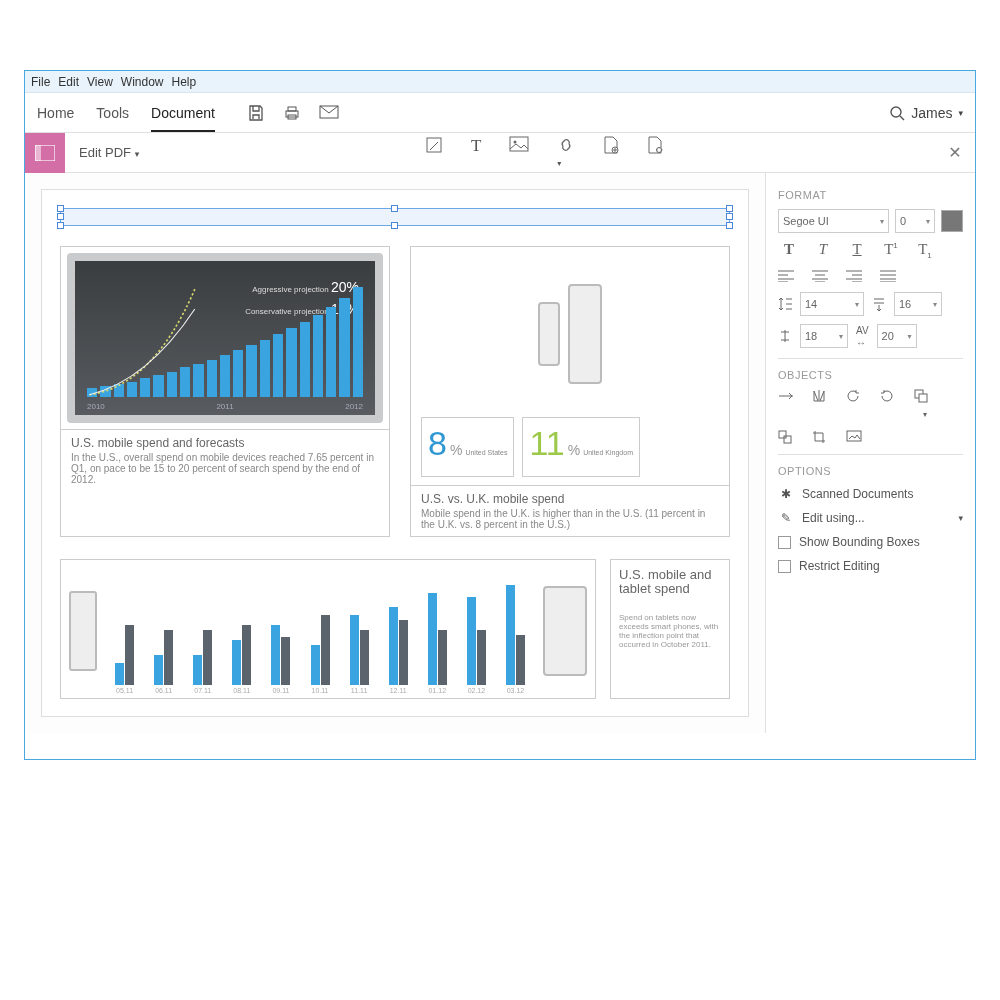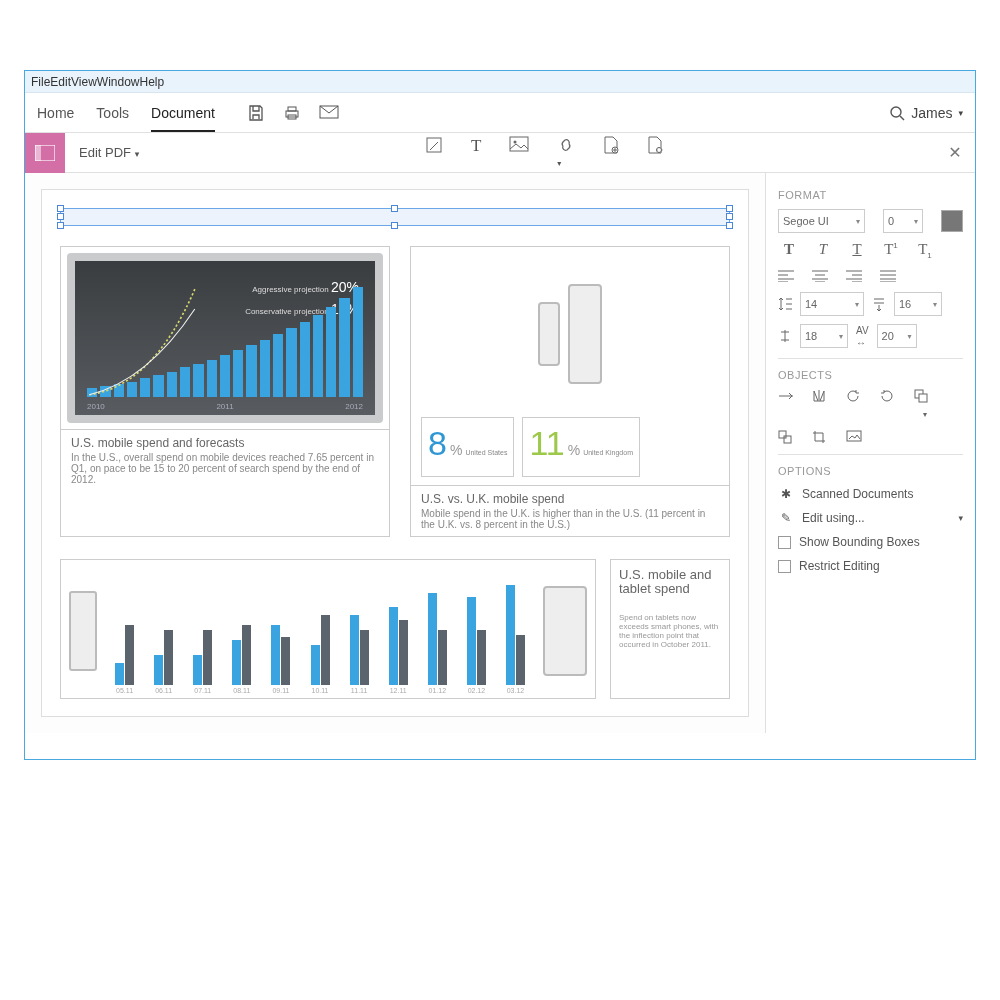--- a/index.html
+++ b/index.html
@@ -6,21 +6,21 @@
 body { background: #fff; width: 1000px; height: 1000px; overflow: hidden; }
 
 .window { position: absolute; left: 24px; top: 70px; width: 952px; height: 690px; border: 1px solid #4aa8e0; background: #fff; }
 
 .titlebar { height: 26px; background: linear-gradient(#4aa8e0,#3d9dd6); display: flex; align-items: center; color: #fff; font-size: 11px; }
 .titlebar .app-icon { width: 20px; text-align: center; font-size: 12px; }
 .titlebar .title { flex: 1; padding-left: 2px; }
 .titlebar .winbtn { width: 40px; height: 26px; display: flex; align-items: center; justify-content: center; background: rgba(0,0,0,0.05); border-left: 1px solid rgba(255,255,255,0.2); }
 .titlebar .winbtn.close { background: #c95a4e; }
 
-.menubar { height: 22px; background: #e9f3fb; display: flex; align-items: center; font-size: 12px; color: #333; padding: 0 6px; gap: 0; border-bottom: 1px solid #d8e4ee; }
+.menubar { height: 22px; background: #e9f3fb; display: flex; align-items: center; font-size: 12px; color: #333; padding: 0 6px; gap: 8px; border-bottom: 1px solid #d8e4ee; }
 
 .topbar { height: 40px; display: flex; align-items: center; padding: 0 12px; border-bottom: 1px solid #e0e0e0; font-size: 14px; color: #555; }
 .topbar .tab { margin-right: 22px; cursor: pointer; }
 .topbar .tab.active { color: #222; border-bottom: 2px solid #222; padding-bottom: 9px; margin-bottom: -11px; }
 .topbar .tool-icons { display: flex; gap: 18px; margin-left: 10px; }
 .topbar .spacer { flex: 1; }
 .topbar .user { display: flex; align-items: center; gap: 6px; color: #444; }
 
 .toolbar2 { height: 40px; display: flex; align-items: center; border-bottom: 1px solid #e0e0e0; font-size: 13px; color: #555; }
 .toolbar2 .pinkbtn { width: 40px; height: 40px; background: #d36fa6; display: flex; align-items: center; justify-content: center; }
@@ -72,21 +72,21 @@
 .chart3 .b2 { width: 9px; background: #5b646c; }
 .chart3 .xl { font-size: 7px; color: #aaa; }
 .chart3 .tablet { width: 44px; height: 90px; border: 2px solid #bbb; border-radius: 4px; background: #eee; margin-left: 10px; align-self: center; }
 
 .sidetext { width: 120px; padding: 8px; font-size: 8px; color: #999; }
 .sidetext .stitle { font-size: 13px; color: #666; margin-bottom: 16px; line-height: 1.1; }
 
 .rightpanel { width: 210px; border-left: 1px solid #e0e0e0; padding: 10px 12px; font-size: 12px; color: #666; overflow: hidden; }
 .rightpanel .sect { font-size: 11px; color: #999; letter-spacing: 0.5px; margin: 6px 0 8px 0; }
 .rightpanel .hr { border-top: 1px solid #e0e0e0; margin: 10px 0; }
-.frow { display: flex; align-items: center; gap: 18px; margin-bottom: 8px; }
+.frow { display: flex; align-items: center; gap: 6px; margin-bottom: 8px; }
 .fsel { border: 1px solid #ccc; height: 24px; font-size: 11px; padding: 0 4px; display: flex; align-items: center; justify-content: space-between; background: #fff; }
 .fsel .arr { font-size: 8px; color: #888; margin-left: 3px; }
 .swatch { width: 22px; height: 22px; background: #777; border: 1px solid #aaa; }
 .iconrow { display: flex; gap: 12px; margin-bottom: 10px; color: #666; font-size: 15px; }
 .iconrow .ic { width: 22px; text-align: center; cursor: pointer; }
 .numrow { display: flex; gap: 8px; margin-bottom: 8px; align-items: center; }
 .numrow .ic { font-size: 14px; color: #666; }
 .opt { display: flex; align-items: center; gap: 8px; margin: 10px 0; font-size: 12px; color: #555; }
 .opt .oicon { width: 16px; text-align: center; }
 .chk { width: 13px; height: 13px; border: 1px solid #999; display: inline-block; }

